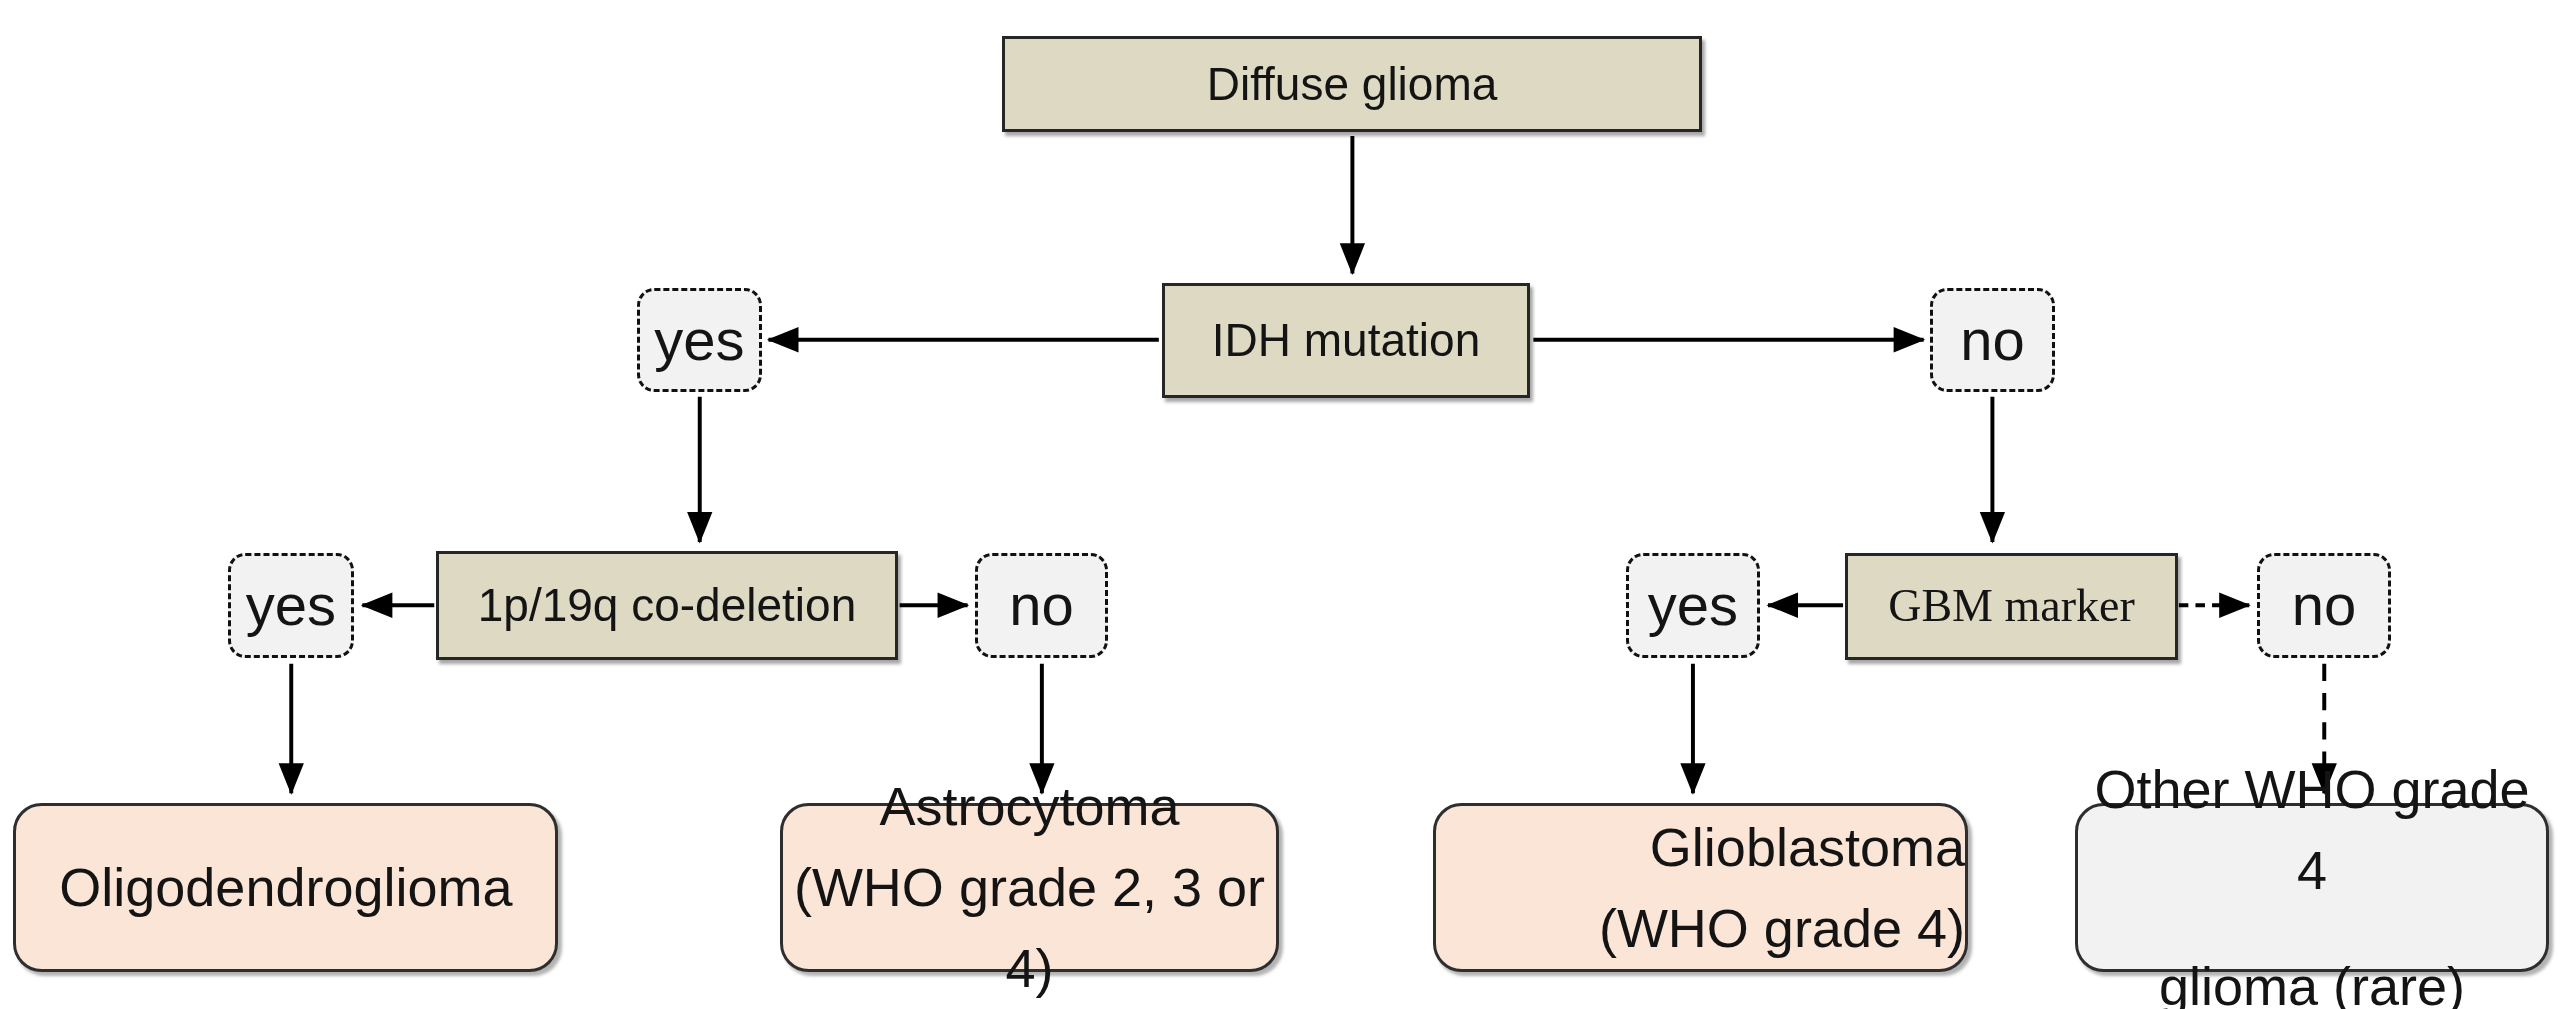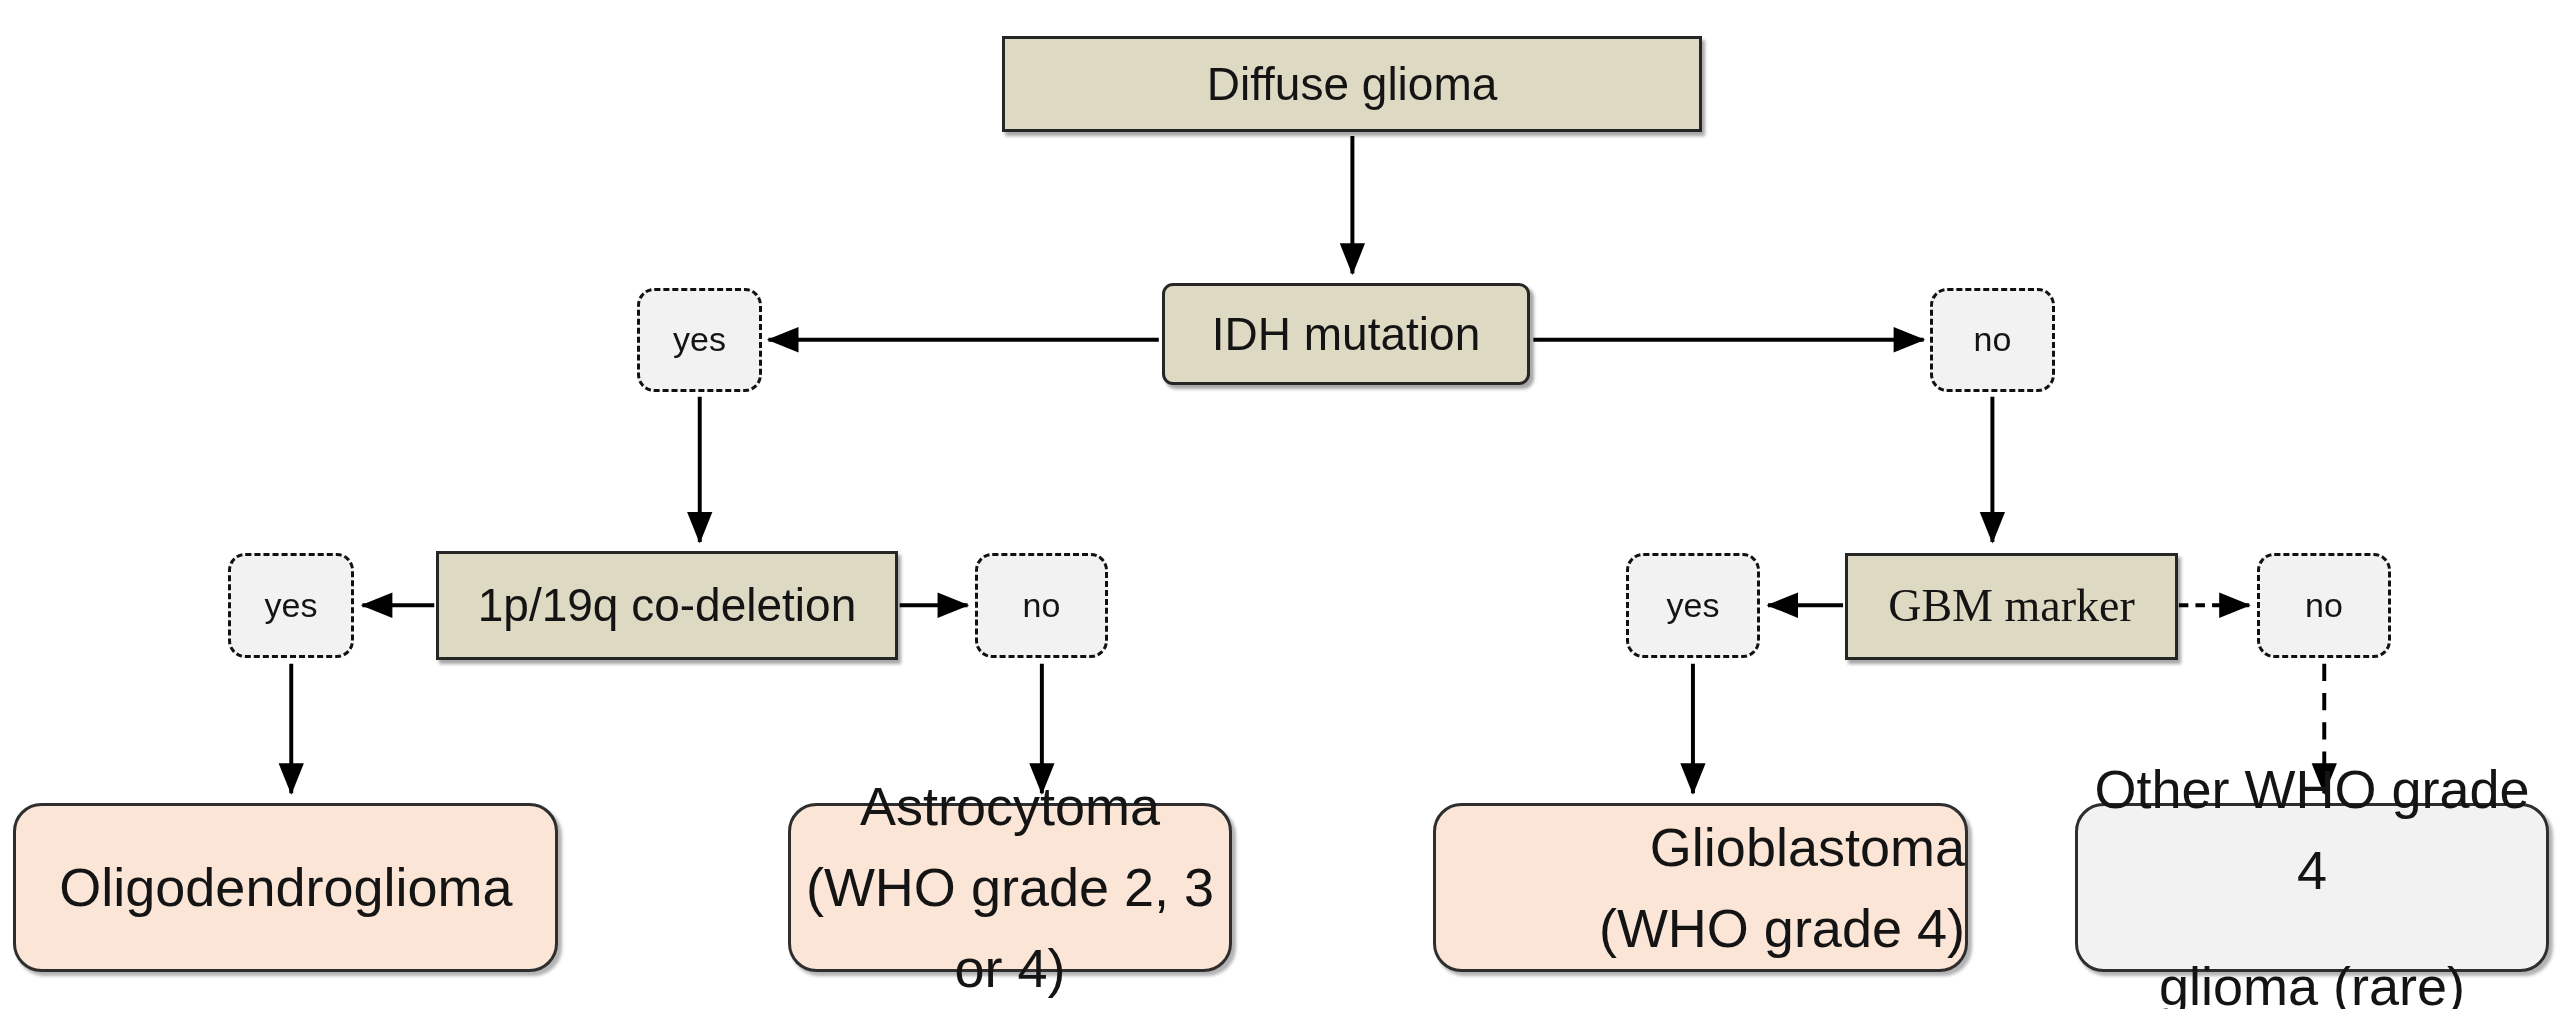--- a/index.html
+++ b/index.html
@@ -47,45 +47,45 @@
   .decision {
     background: var(--decision-fill);
     border: 3.2px solid var(--decision-border);
     box-shadow: 3.2px 4px 3.2px rgba(0,0,0,0.35);
     font-size: 46px;
   }
   .answer {
     background: var(--answer-fill);
     border: 3.2px dashed var(--answer-border);
     border-radius: 17.4px;
-    font-size: 34px;
+    font-size: 58px;
   }
   .outcome {
     flex-direction: column;
     border: 3.2px solid var(--outcome-border);
     border-radius: 28.5px;
     box-shadow: 3.2px 4px 3.2px rgba(0,0,0,0.3);
     font-size: 54px;
     line-height: 1.5;
   }
   .peach { background: var(--outcome-peach-fill); }
   .gray  { background: var(--outcome-gray-fill); }
 
   #n-root      { left: 1002px; top: 36px;   width: 700px; height: 96px; }
-  #n-idh       { left: 1162px; top: 283px;  width: 368px; height: 102px; border-radius: 11px; }
+  #n-idh       { left: 1162px; top: 283px;  width: 368px; height: 115px; }
   #n-idh-yes   { left: 637px;  top: 288px;  width: 125px; height: 104px; }
   #n-idh-no    { left: 1930px; top: 288px;  width: 125px; height: 104px; }
   #n-codel     { left: 436px;  top: 551px;  width: 462px; height: 109px; }
   #n-codel-yes { left: 228px;  top: 553px;  width: 126px; height: 105px; }
   #n-codel-no  { left: 975px; top: 553px;  width: 133px; height: 105px; }
   #n-gbm       { left: 1845px; top: 553px;  width: 333px; height: 107px; font-family: Liberation Serif, serif; }
   #n-gbm-yes   { left: 1626px; top: 553px;  width: 134px; height: 105px; }
   #n-gbm-no    { left: 2257px; top: 553px;  width: 134px; height: 105px; }
   #n-oligo     { left: 13.4px;   top: 803px; width: 545px; height: 169px; }
-  #n-astro     { left: 780px;  top: 803px; width: 444px; height: 169px; margin-left: 8px; }
+  #n-astro     { left: 780px;  top: 803px; width: 499px; height: 169px; }
   #n-glio      { left: 1433px; top: 803px; width: 535px; height: 169px; align-items: flex-end; }
   #n-other     { left: 2075px; top: 803px; width: 474px; height: 169px; gap: 35px; }
 </style>
 </head>
 <body>
 
 <div class="canvas">
 
   <svg class="arrows" viewBox="0 0 3259 1277" xmlns="http://www.w3.org/2000/svg">
     <defs>

